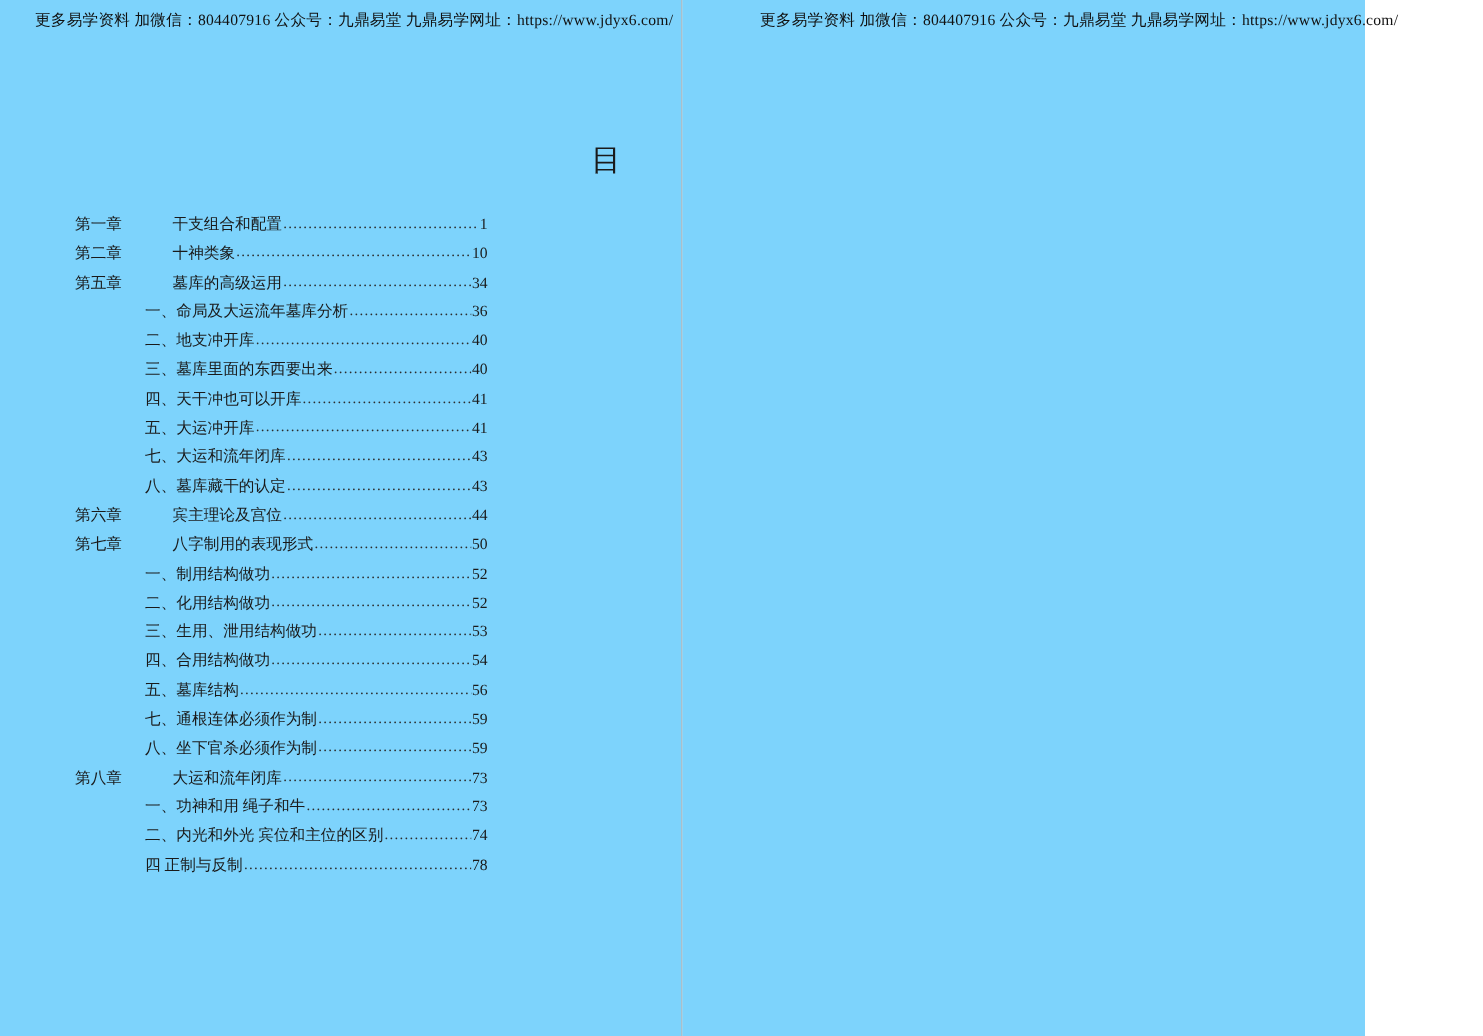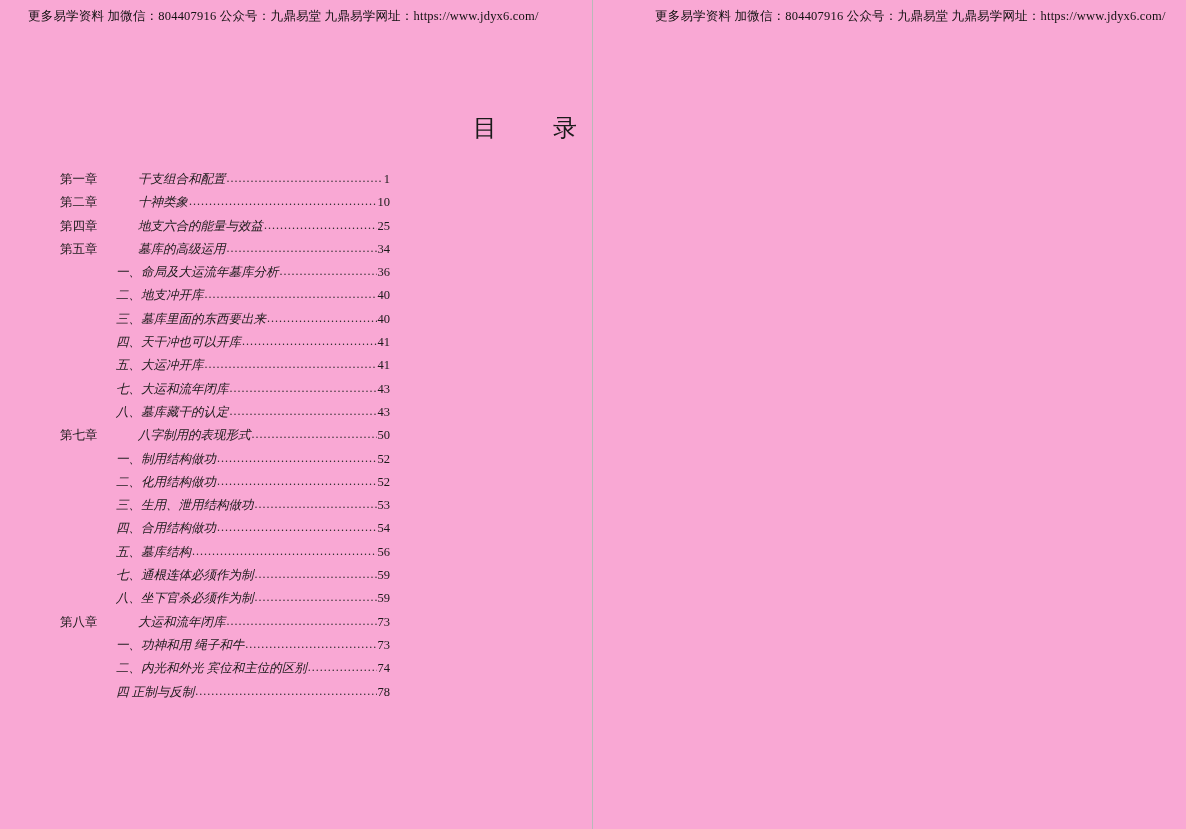--- a/index.html
+++ b/index.html
@@ -15,24 +15,24 @@
     overflow: hidden;
   }
   .spread {
     position: relative;
     width: 1186px;
     height: 829px;
     display: flex;
   }
   .page {
     position: relative;
-    width: 593px;
+    width: 546px;
     height: 829px;
     box-sizing: border-box;
-    background: #f9a8d4;
+    background: #7dd3fc;
   }
   .page.left {
     border-right: 1px solid #b9b9b9;
   }
   .watermark {
     font-family: "Liberation Serif", "DejaVu Serif", serif;
     font-size: 12.5px;
     color: #111111;
     white-space: nowrap;
     letter-spacing: 0.2px;
@@ -72,21 +72,20 @@
     display: flex;
     align-items: flex-end;
     white-space: nowrap;
     color: #1a1a1a;
   }
   .entry .lbl {
     flex: 0 0 auto;
   }
   .entry .ttl {
     flex: 0 0 auto;
-    font-style: italic;
   }
   .entry .dots {
     flex: 1 1 auto;
     overflow: hidden;
     margin: 0 1px;
     letter-spacing: 1px;
     font-size: 12px;
     color: #2b2b2b;
     position: relative;
     top: -1px;
@@ -122,26 +121,20 @@
           <span class="dots"></span>
           <span class="pg">1</span>
         </div>
         <div class="entry lvl-ch left">
           <span class="lbl">第二章</span>
           <span class="ttl">十神类象</span>
           <span class="dots"></span>
           <span class="pg">10</span>
         </div>
         <div class="entry lvl-ch left">
-          <span class="lbl">第四章</span>
-          <span class="ttl">地支六合的能量与效益</span>
-          <span class="dots"></span>
-          <span class="pg">25</span>
-        </div>
-        <div class="entry lvl-ch left">
           <span class="lbl">第五章</span>
           <span class="ttl">墓库的高级运用</span>
           <span class="dots"></span>
           <span class="pg">34</span>
         </div>
         <div class="entry lvl-sub left">
           <span class="lbl"></span>
           <span class="ttl">一、命局及大运流年墓库分析</span>
           <span class="dots"></span>
           <span class="pg">36</span>
@@ -176,20 +169,26 @@
           <span class="dots"></span>
           <span class="pg">43</span>
         </div>
         <div class="entry lvl-sub left">
           <span class="lbl"></span>
           <span class="ttl">八、墓库藏干的认定</span>
           <span class="dots"></span>
           <span class="pg">43</span>
         </div>
         <div class="entry lvl-ch left">
+          <span class="lbl">第六章</span>
+          <span class="ttl">宾主理论及宫位</span>
+          <span class="dots"></span>
+          <span class="pg">44</span>
+        </div>
+        <div class="entry lvl-ch left">
           <span class="lbl">第七章</span>
           <span class="ttl">八字制用的表现形式</span>
           <span class="dots"></span>
           <span class="pg">50</span>
         </div>
         <div class="entry lvl-sub left">
           <span class="lbl"></span>
           <span class="ttl">一、制用结构做功</span>
           <span class="dots"></span>
           <span class="pg">52</span>

